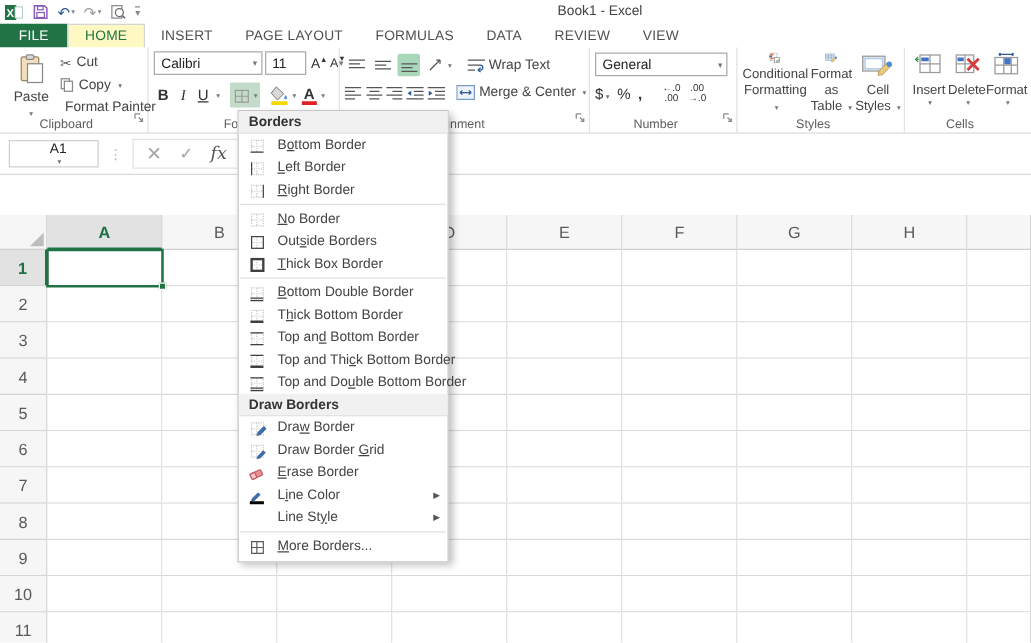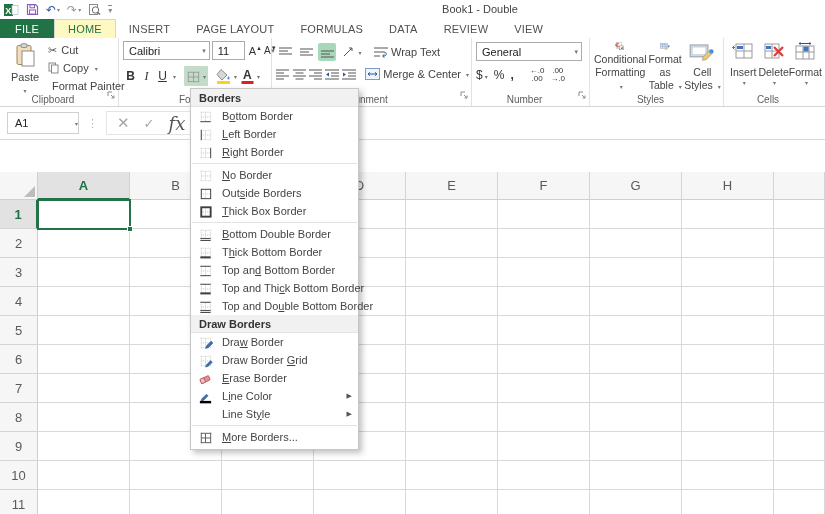--- a/index.html
+++ b/index.html
@@ -55,26 +55,26 @@
   .numrow2{display:flex;align-items:center;gap:6px;margin-top:6px;font-size:12px;color:#333;}
   .decbtn{font-size:8px;color:#333;line-height:1;text-align:center;}
   
   .g-styles{width:134px;display:flex;padding-top:4px;}
   .g-cells{width:100px;display:flex;padding-top:4px;}
   .bigbtn{flex:1;display:flex;flex-direction:column;align-items:center;font-size:10.5px;color:#444;line-height:1.25;text-align:center;}
   .bigbtn svg{margin-bottom:2px;}
 
   
   .fxrow{position:absolute;left:0;top:107px;width:825px;height:33px;background:#fff;border-bottom:1px solid #d9d9d9;display:flex;align-items:center;}
-  .namebox{margin-left:7px;width:72px;height:22px;border:1px solid #d0d0d0;display:flex;align-items:center;justify-content:space-between;padding:0 0 0 7px;font-size:11px;color:#222;}
+  .namebox{margin-left:7px;width:72px;height:22px;border:1px solid #d0d0d0;display:flex;align-items:center;justify-content:space-between;padding:0 0 0 7px;font-size:11px;color:#222;flex-direction:column;}
   .fxdots{color:#b5b5b5;font-size:11px;margin:0 8px;font-family:"DejaVu Sans",sans-serif;}
   .fxbtns{display:flex;align-items:center;gap:14px;border:1px solid #e4e4e4;height:24px;padding:0 10px;}
   .fxcancel{color:#a6a6a6;font-size:15px;font-family:"DejaVu Sans",sans-serif;}
   .fxenter{color:#a6a6a6;font-size:13px;font-family:"DejaVu Sans",sans-serif;}
-  .fxfx{font-family:"DejaVu Serif",serif;font-style:italic;font-size:18px;color:#555;}
+  .fxfx{font-family:"DejaVu Serif",serif;font-style:italic;font-size:14px;color:#555;}
   .fxinput{flex:1;height:100%;}
 
   
   .sheet{position:absolute;left:0;top:172px;width:825px;height:342px;background:#fff;}
   .corner{position:absolute;left:0;top:0;width:38px;height:28px;background:#f6f6f6;border-right:1px solid #cfcfcf;border-bottom:1px solid #cfcfcf;}
   .corner .tri{position:absolute;right:2px;bottom:2px;width:0;height:0;border-left:11px solid transparent;border-bottom:11px solid #bdbdbd;}
   .colhdr{position:absolute;top:0;height:28px;background:#f6f6f6;border-right:1px solid #d4d4d4;border-bottom:1px solid #cfcfcf;display:flex;align-items:center;justify-content:center;font-size:13px;color:#5a5a5a;}
   .colhdr.sel{background:#e2e2e2;color:#1e7145;font-weight:bold;border-bottom:2px solid #217346;}
   .rowhdr{position:absolute;left:0;width:38px;background:#f6f6f6;border-right:1px solid #cfcfcf;border-bottom:1px solid #d4d4d4;display:flex;align-items:center;justify-content:center;font-size:13px;color:#5a5a5a;}
   .rowhdr.sel{background:#e2e2e2;color:#1e7145;font-weight:bold;border-right:2px solid #217346;}
@@ -122,21 +122,21 @@
         </span>
       <span class="qbtn">
         <svg width="13" height="13" viewBox="0 0 13 13">
             <rect x="1.5" y="1.5" width="8" height="10" fill="none" stroke="#8a8a8a"></rect>
             <circle cx="7.5" cy="7" r="3.2" fill="#fff" stroke="#6a6a6a"></circle>
             <line x1="9.8" y1="9.4" x2="12" y2="11.6" stroke="#6a6a6a" stroke-width="1.4"></line>
           </svg>
       </span>
       <span class="qbtn" style="color:#8a8a8a;font-size:8px;border-top:1px solid #8a8a8a;padding-top:1px;">▾</span>
     </div>
-    <div class="title">Book1 - Double</div>
+    <div class="title">Book1 - Excel</div>
   </div>
 
   <div class="tabrow" id="tabrow">
       <div class="tab file">FILE</div>
       <div class="tab active">HOME</div>
       <div class="tab">INSERT</div>
       <div class="tab">PAGE LAYOUT</div>
       <div class="tab">FORMULAS</div>
       <div class="tab">DATA</div>
       <div class="tab">REVIEW</div>

